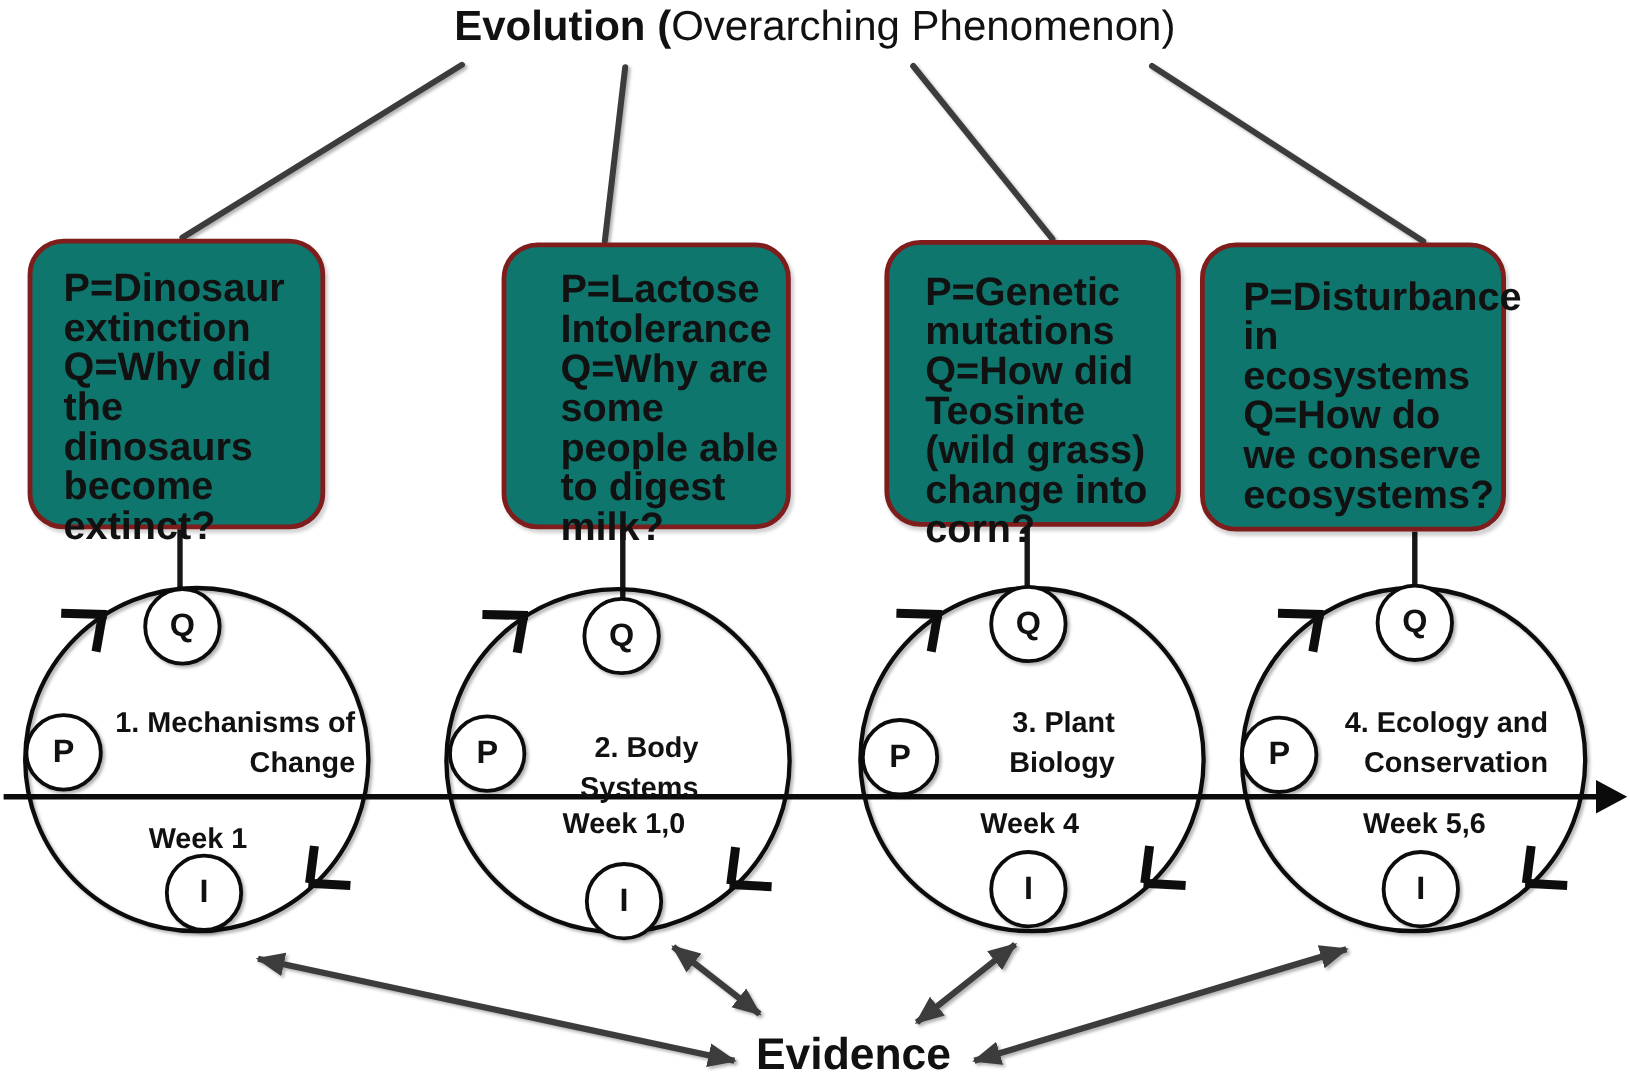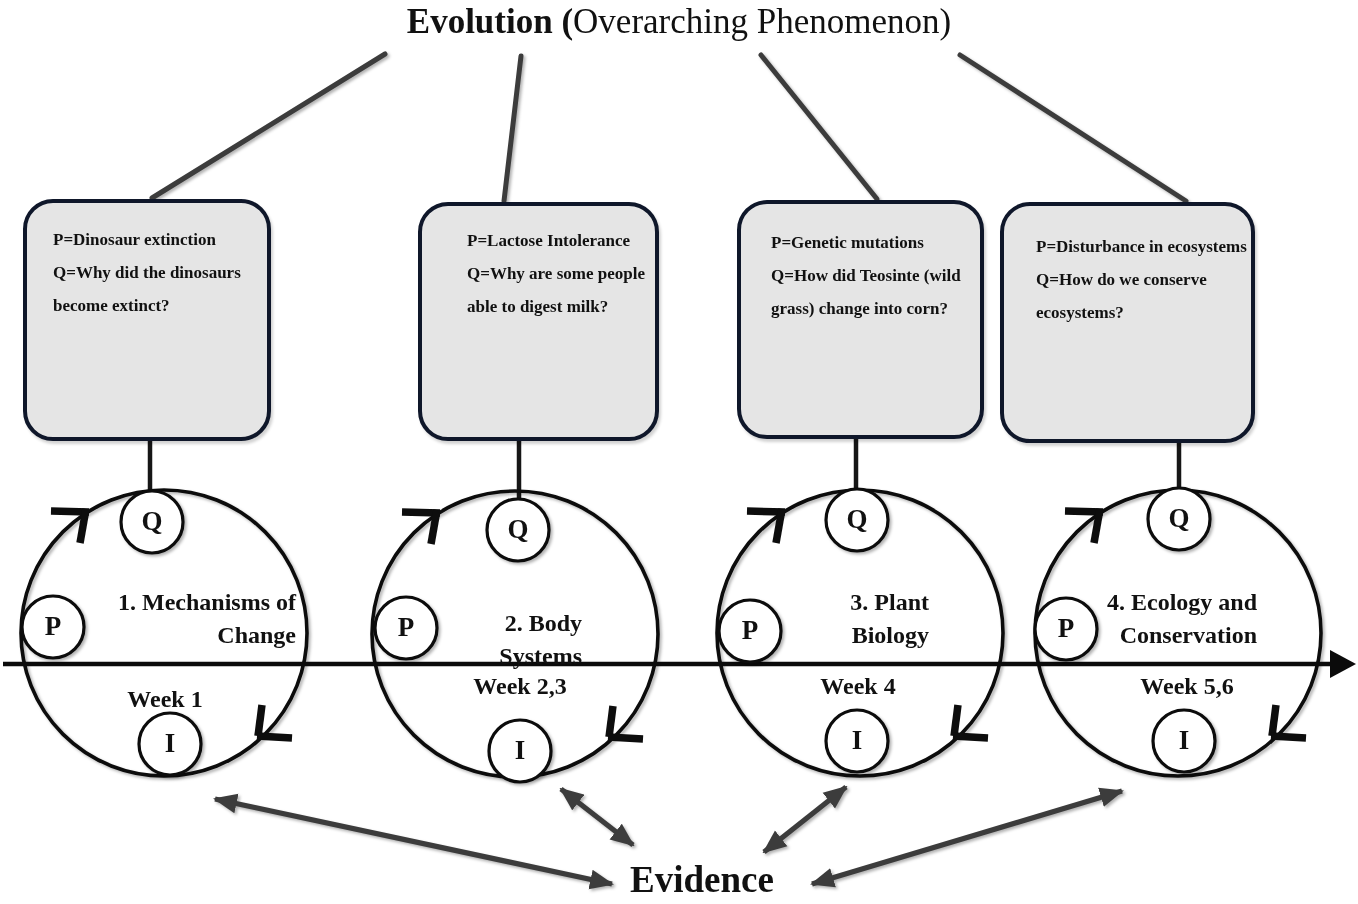--- a/index.html
+++ b/index.html
@@ -1,47 +1,47 @@
 <!DOCTYPE html>
 <html><head>
 <meta charset="utf-8">
 <style>
   html,body{margin:0;padding:0;background:#ffffff;}
   #stage{
     position:relative;width:1358px;height:904px;background:#ffffff;overflow:hidden;
-    font-family:Liberation Serif, serif;color:#111;
+    font-family:Liberation Sans, sans-serif;color:#111;
   }
   #diagram-svg{position:absolute;left:0;top:0;z-index:0;}
   .soft{filter:drop-shadow(2px 2px 1.5px rgba(0,0,0,0.30));}
   .txt{position:absolute;z-index:2;}
 
   
   .title{left:0;top:2px;width:1358px;text-align:center;font-size:35px;letter-spacing:0;}
   .title .b{font-weight:bold;}
 
   
   .pbox{
-    position:absolute;z-index:2;box-sizing:border-box;background:#e5e5e5;
-    border:4px solid #0f172a;border-radius:30px;
-    font-size:17px;font-weight:bold;line-height:33px;
+    position:absolute;z-index:2;box-sizing:border-box;background:#0f766e;
+    border:4px solid #7f1d1d;border-radius:30px;
+    font-size:33px;font-weight:bold;line-height:33px;
     box-shadow:2px 3px 3px rgba(0,0,0,0.18);
   }
   .pbox .pline,.pbox .qline{white-space:normal;}
   #pbox-1{left:23px;top:199px;width:248px;height:242px;padding:20px 8px 0 26px;}
   #pbox-2{left:398px;top:202px;width:241px;height:239px;padding:18px 6px 0 45px;margin-left:20px;}
   #pbox-3{left:737px;top:200px;width:247px;height:239px;padding:22px 6px 0 30px;}
   #pbox-4{left:1000px;top:202px;width:255px;height:241px;padding:24px 4px 0 32px;}
 
   
   .uname{font-size:24px;font-weight:bold;line-height:33px;text-align:right;}
   .uweek{font-size:24px;font-weight:bold;text-align:center;width:160px;}
   #uname-1{left:76px;top:586px;width:220px;}
   #uname-2{left:452px;top:586px;width:130px;margin-top:21px;}
   #uname-3{left:809px;top:586px;width:120px;}
-  #uname-4{left:1057px;top:586px;width:200px;}
+  #uname-4{left:1090px;top:586px;width:200px;}
   #uweek-1{left:85px;top:673px;margin-top:13px;}
   #uweek-2{left:440px;top:673px;}
   #uweek-3{left:778px;top:673px;}
   #uweek-4{left:1107px;top:673px;}
 
   
   .badge{width:50px;text-align:center;font-size:27px;font-weight:bold;}
 
   
   .evidence{left:630px;top:858px;width:170px;text-align:left;font-size:37px;font-weight:bold;}
@@ -140,21 +140,21 @@
     <div class="pline">P=Disturbance in ecosystems</div>
     <div class="qline">Q=How do we conserve ecosystems?</div>
   </div>
 
   <div class="txt uname" id="uname-1">1. Mechanisms of Change</div>
   <div class="txt uname" id="uname-2">2. Body Systems</div>
   <div class="txt uname" id="uname-3">3. Plant Biology</div>
   <div class="txt uname" id="uname-4">4. Ecology and Conservation</div>
 
   <div class="txt uweek" id="uweek-1">Week 1</div>
-  <div class="txt uweek" id="uweek-2">Week 2,3</div>
+  <div class="txt uweek" id="uweek-2">Week 1,0</div>
   <div class="txt uweek" id="uweek-3">Week 4</div>
   <div class="txt uweek" id="uweek-4">Week 5,6</div>
 
   <div class="txt badge" style="left:127px;top:506px;">Q</div>
   <div class="txt badge" style="left:28px;top:611px;">P</div>
   <div class="txt badge" style="left:145px;top:728px;">I</div>
 
   <div class="txt badge" style="left:493px;top:514px;">Q</div>
   <div class="txt badge" style="left:381px;top:612px;">P</div>
   <div class="txt badge" style="left:495px;top:735px;">I</div>

